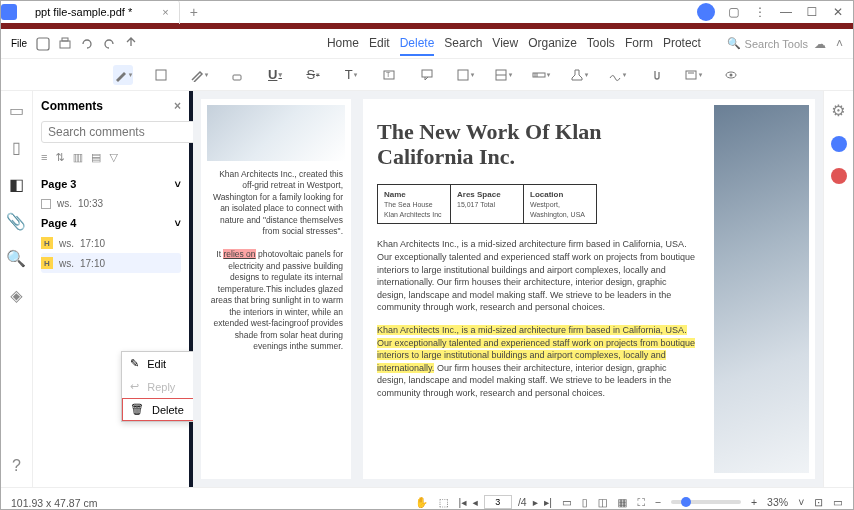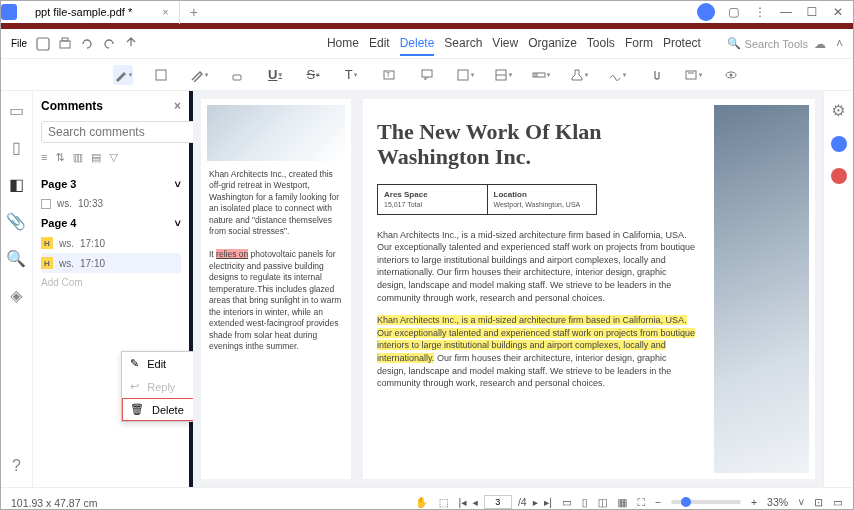--- a/index.html
+++ b/index.html
@@ -40,21 +40,21 @@
 .comment-badge { width:12px; height:12px; background:#ffd54a; font-size:8px; display:flex; align-items:center; justify-content:center; font-weight:bold; }
 .comment-item.sel { background:#eef3ff; border-radius:3px; }
 .add-comment { font-size:10px; color:#bbb; padding:4px 0; }
 .context-menu { position:absolute; left:88px; top:260px; width:96px; background:#fff; border:1px solid #ccc; box-shadow:0 2px 6px rgba(0,0,0,.15); font-size:11px; }
 .ctx-item { display:flex; align-items:center; gap:8px; padding:5px 8px; cursor:pointer; }
 .ctx-item.disabled { color:#bbb; }
 .ctx-item.delete { outline:1.5px solid #e05555; outline-offset:-1px; }
 .doc-area { flex:1; background:#f0f2f5; overflow:hidden; position:relative; display:flex; gap:12px; padding:8px; }
 .rightstrip { width:30px; background:#fff; border-left:1px solid #eee; display:flex; flex-direction:column; align-items:center; padding-top:10px; gap:16px; }
 .ai-dot { width:16px; height:16px; border-radius:50%; }
-.page-left { width:150px; background:#fff; position:relative; font-size:8.5px; color:#444; padding:70px 8px 8px 8px; line-height:1.35; }
+.page-left { width:150px; background:#fff; position:relative; font-size:8.5px; color:#444; padding:70px 8px 8px 8px; line-height:1.35;text-align:right; }
 .page-left-img { position:absolute; top:6px; left:6px; right:6px; height:56px; background:linear-gradient(135deg,#c5d0db 0%,#e5ecf2 50%,#fff 100%); }
 .page-right { flex:1; background:#fff; position:relative; padding:20px 14px; font-size:9px; color:#444; line-height:1.4; }
 .pr-img { position:absolute; top:6px; right:6px; width:95px; bottom:6px; background:linear-gradient(160deg,#6a7f95 0%,#a8b7c5 40%,#d5dde5 70%,#f0f3f6 100%); }
 .pr-title { font-size:22px; font-weight:800; line-height:1.15; margin-bottom:14px; font-family:Georgia,serif; width:320px; }
 .pr-table { display:flex; border:1px solid #333; margin-bottom:14px; width:220px; }
 .pr-cell { flex:1; border-right:1px solid #333; padding:4px 6px; }
 .pr-cell:last-child { border-right:none; }
 .pr-cell-h { font-size:8px; font-weight:700; }
 .pr-cell-v { font-size:7px; color:#555; }
 .pr-body { width:320px; margin-bottom:10px; }
@@ -263,21 +263,20 @@
     <div class="comment-item">
       <div class="comment-badge">H</div>
       <span>ws.</span>
         <span>17:10</span>
     </div>
     <div class="comment-item sel">
       <div class="comment-badge">H</div>
       <span>ws.</span>
         <span>17:10</span>
     </div>
-    <div class="add-comment">Add Com</div>
 
     <div class="context-menu">
       <div class="ctx-item">
           <span>✎</span>
           <span>Edit</span>
         </div>
       <div class="ctx-item disabled">
           <span>↩</span>
           <span>Reply</span>
         </div>
@@ -290,22 +289,26 @@
 
   <div class="doc-area">
     <div class="page-left">
       <div class="page-left-img"></div>
       <p>Khan Architects Inc., created this off-grid retreat in Westport, Washington for a family looking for an isolated place to connect with nature and "distance themselves from social stresses".</p><br>
       <p><span>It </span><span class="hl-u">relies on</span><span> photovoltaic panels for electricity and passive building designs to regulate its internal temperature.This includes glazed areas that bring sunlight in to warm the interiors in winter, while an extended west-facingroof provides shade from solar heat during evenings inthe summer.</span></p>
     </div>
     <div class="page-right">
       <div class="share-badge"></div>
       <div class="pr-img"></div>
-      <div class="pr-title">The New Work Of Klan Washington Inc.</div>
+      <div class="pr-title">The New Work Of Klan California Inc.</div>
       <div class="pr-table">
+        <div class="pr-cell">
+            <div class="pr-cell-h">Name</div>
+            <div class="pr-cell-v">The Sea House Klan Architects Inc</div>
+          </div>
         <div class="pr-cell">
             <div class="pr-cell-h">Ares Space</div>
             <div class="pr-cell-v">15,017 Total</div>
           </div>
         <div class="pr-cell">
             <div class="pr-cell-h">Location</div>
             <div class="pr-cell-v">Westport, Washington, USA</div>
           </div>
       </div>
       <div class="pr-body">Khan Architects Inc., is a mid-sized architecture firm based in California, USA. Our exceptionally talented and experienced staff work on projects from boutique interiors to large institutional buildings and airport complexes, locally and internationally. Our firm houses their architecture, interior design, graphic design, landscape and model making staff. We strieve to be leaders in the community through work, research and personal choices.</div>

